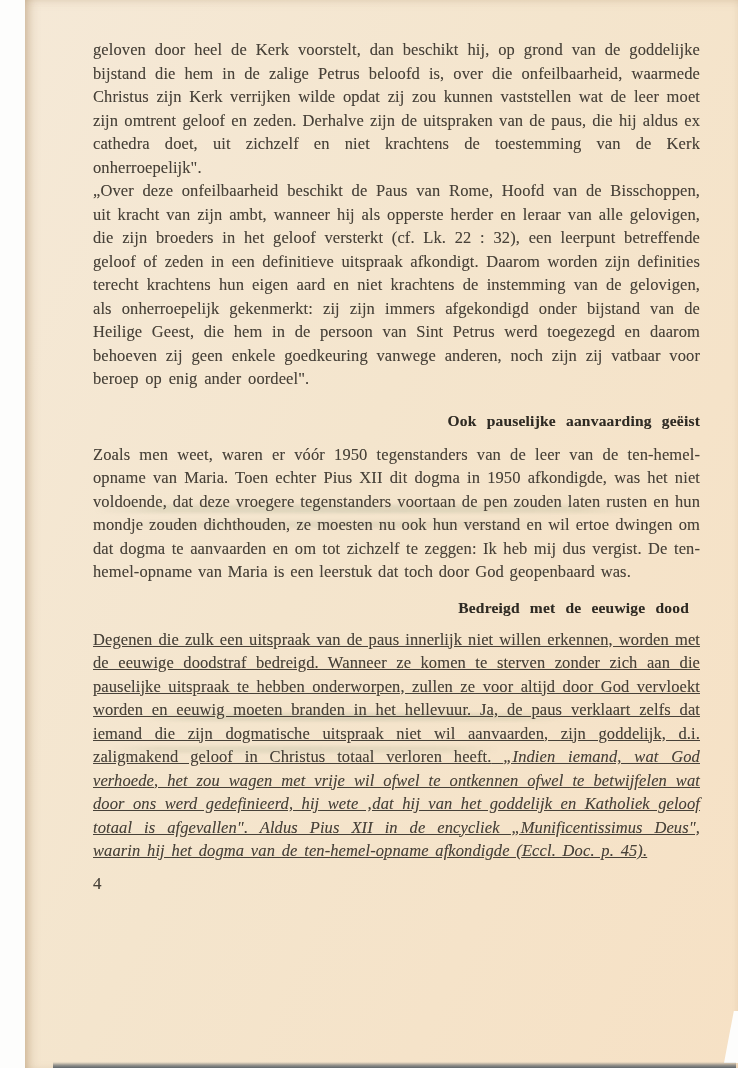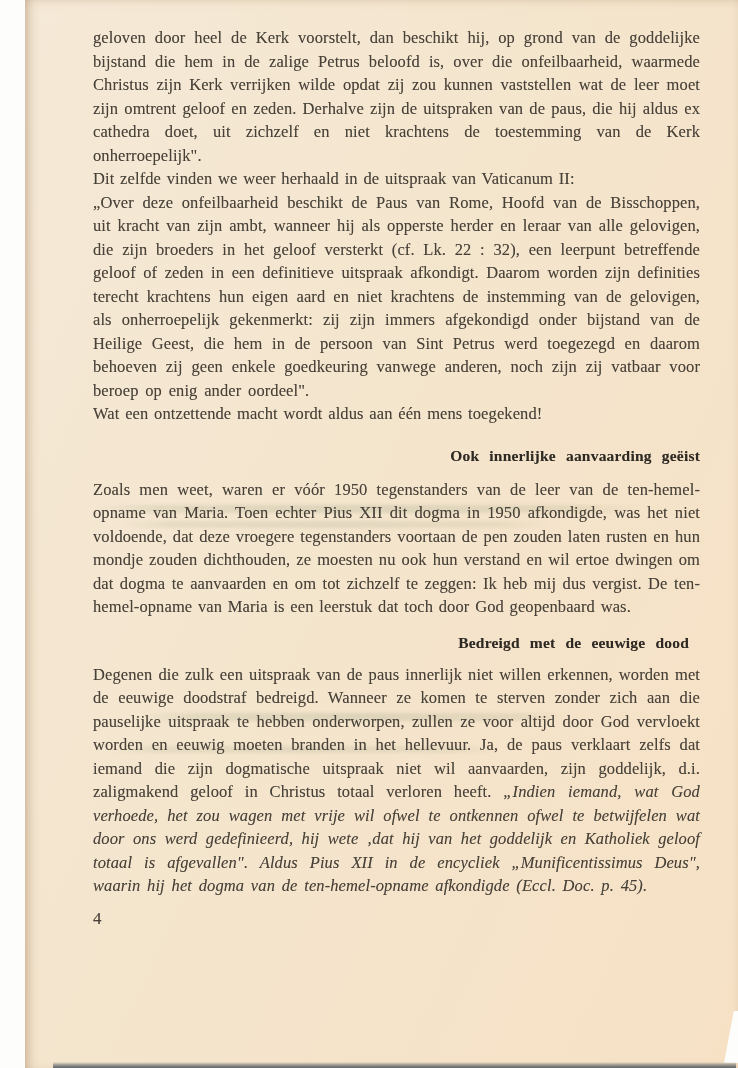--- a/index.html
+++ b/index.html
@@ -40,21 +40,21 @@
     right: 0;
     bottom: 5px;
     width: 14px;
     height: 52px;
     background: #fdfdfc;
     clip-path: polygon(70% 0, 100% 0, 100% 100%, 0 100%);
   }
   .text-block {
     position: absolute;
     left: 68px;   
-    top: 4px;
+    top: 16px;
     width: 607px;
     padding-top: 22px;
     color: #474138;
     font-size: 16.5px;
     line-height: 23.5px;
     letter-spacing: 0.1px;
     word-spacing: 1.5px;
     text-shadow: 0 0 0.5px rgba(71, 65, 56, 0.35);
   }
   .text-block p {
@@ -74,21 +74,21 @@
     font-weight: bold;
     font-size: 15.5px;
     line-height: 20px;
     color: #2e2a23;
     word-spacing: 6px;
     letter-spacing: 0.2px;
   }
   .h1 { margin: 20px 0 12px 0; }
   .h2 { margin: 14px 11px 10px 0; }
   .p6 { margin-top: 0; }
-  .p7 { margin-top: 0; }
+  .p7 { margin-top: 0; text-decoration: underline; }
   .p7 em {
     font-style: italic;
     word-spacing: 2.5px;
   }
   .page-number {
     margin-top: 9px;
     font-size: 17px;
     text-align: left;
   }
   
@@ -116,28 +116,26 @@
 
   <div class="ghost g1"></div>
   <div class="ghost g2"></div>
   <div class="ghost g3"></div>
   <div class="ghost g4"></div>
 
   <div class="text-block">
 
     <p class="p1">geloven door heel de Kerk voorstelt, dan beschikt hij, op grond van de goddelijke bijstand die hem in de zalige Petrus beloofd is, over die onfeilbaarheid, waarmede Christus zijn Kerk verrijken wilde opdat zij zou kunnen vaststellen wat de leer moet zijn omtrent geloof en zeden. Derhalve zijn de uitspraken van de paus, die hij aldus ex cathedra doet, uit zichzelf en niet krachtens de toestemming van de Kerk onherroepelijk".</p>
 
-    <p class="p2">Dit zelfde vinden we weer herhaald in de uitspraak van Vaticanum II:</p>
 
     <p class="quote">„Over deze onfeilbaarheid beschikt de Paus van Rome, Hoofd van de Bisschoppen, uit kracht van zijn ambt, wanneer hij als opperste herder en leraar van alle gelovigen, die zijn broeders in het geloof versterkt (cf. Lk. 22 : 32), een leerpunt betreffende geloof of zeden in een definitieve uitspraak afkondigt. Daarom worden zijn definities terecht krachtens hun eigen aard en niet krachtens de instemming van de gelovigen, als onherroepelijk gekenmerkt: zij zijn immers afgekondigd onder bijstand van de Heilige Geest, die hem in de persoon van Sint Petrus werd toegezegd en daarom behoeven zij geen enkele goedkeuring vanwege anderen, noch zijn zij vatbaar voor beroep op enig ander oordeel".</p>
 
-    <p class="p4">Wat een ontzettende macht wordt aldus aan één mens toegekend!</p>
 
 
-    <div class="heading h1">Ook innerlijke aanvaarding geëist</div>
+    <div class="heading h1">Ook pauselijke aanvaarding geëist</div>
 
     <p class="p6">Zoals men weet, waren er vóór 1950 tegenstanders van de leer van de ten-hemel-opname van Maria. Toen echter Pius XII dit dogma in 1950 afkondigde, was het niet voldoende, dat deze vroegere tegenstanders voortaan de pen zouden laten rusten en hun mondje zouden dichthouden, ze moesten nu ook hun verstand en wil ertoe dwingen om dat dogma te aanvaarden en om tot zichzelf te zeggen: Ik heb mij dus vergist. De ten-hemel-opname van Maria is een leerstuk dat toch door God geopenbaard was.</p>
 
     <div class="heading h2">Bedreigd met de eeuwige dood</div>
 
     <p class="p7"><span>Degenen die zulk een uitspraak van de paus innerlijk niet willen erkennen, worden met de eeuwige doodstraf bedreigd. Wanneer ze komen te sterven zonder zich aan die pauselijke uitspraak te hebben onderworpen, zullen ze voor altijd door God vervloekt worden en eeuwig moeten branden in het hellevuur. Ja, de paus verklaart zelfs dat iemand die zijn dogmatische uitspraak niet wil aanvaarden, zijn goddelijk, d.i. zaligmakend geloof in Christus totaal verloren heeft.</span> <em>„Indien iemand, wat God verhoede, het zou wagen met vrije wil ofwel te ontkennen ofwel te betwijfelen wat door ons werd gedefinieerd, hij wete ‚dat hij van het goddelijk en Katholiek geloof totaal is afgevallen". Aldus Pius XII in de encycliek „Munificentissimus Deus", waarin hij het dogma van de ten-hemel-opname afkondigde (Eccl. Doc. p. 45).</em></p>
 
     <div class="page-number">4</div>
 
   </div>

